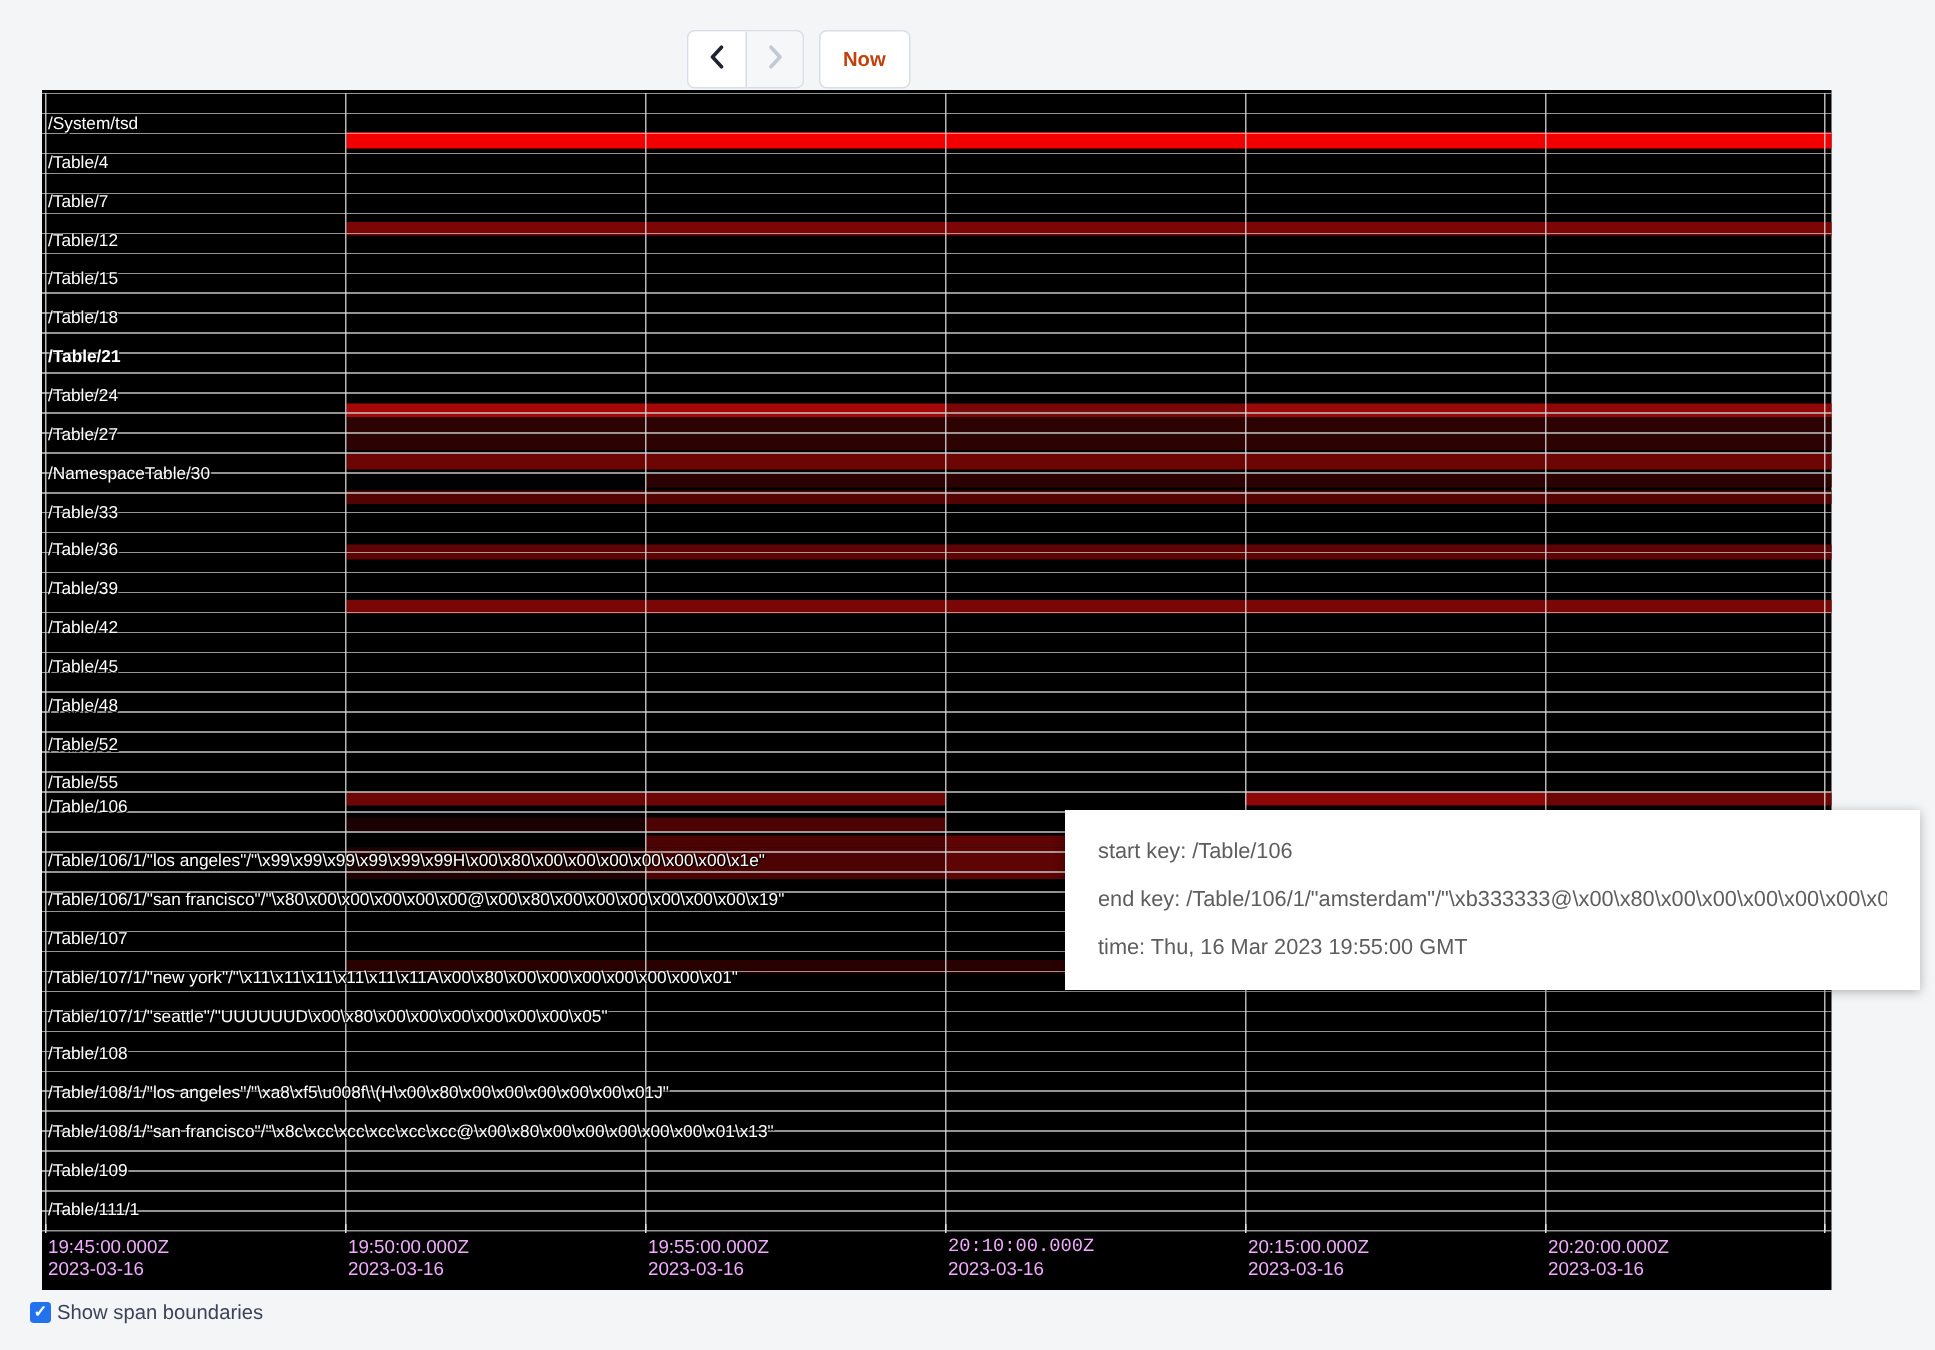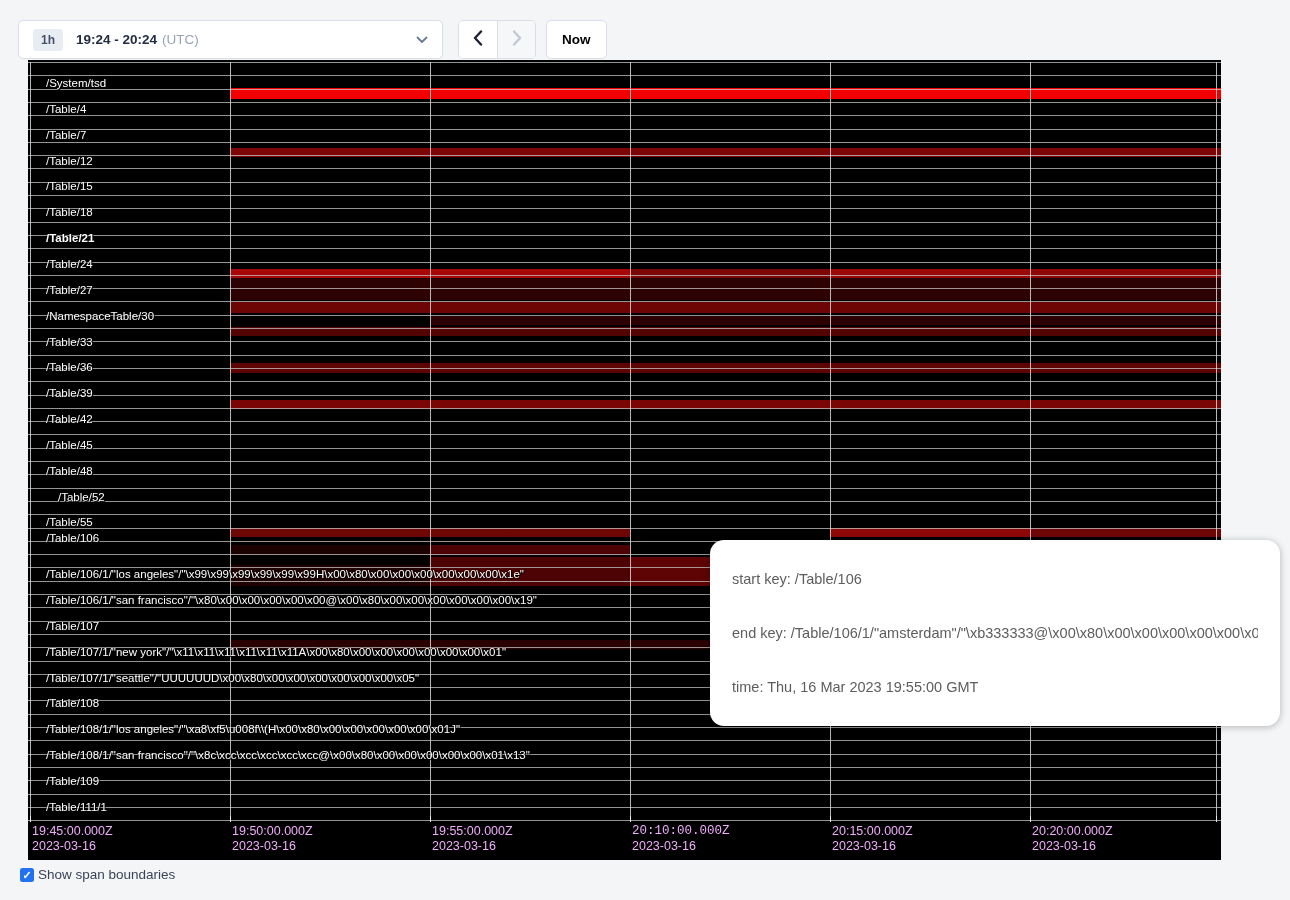--- a/index.html
+++ b/index.html
@@ -31,21 +31,21 @@
   .nav-btn {
     width:38px; height:37px; display:flex; align-items:center; justify-content:center;
     background:#fff; border:none; cursor:pointer;
   }
   .nav-btn + .nav-btn { border-left:1px solid #d8dde7; }
   .nav-btn.disabled { background:#f5f7f9; cursor:default; }
   .now-btn {
     position:absolute; left:546px; top:20px; height:39px; padding:0 15px;
     background:#fff; border:1px solid #d8dde7; border-radius:5px;
     font-family:"Liberation Sans",sans-serif;
-    font-size:13.5px; font-weight:700; color:#000000; cursor:pointer;
+    font-size:13.5px; font-weight:700; color:#c2410c; cursor:pointer;
   }
   
   .viz {
     position:absolute; left:28px; top:60px; width:1193px; height:800px;
     background:#000; cursor:crosshair;
   }
   .hlines {
     position:absolute; left:0; top:2px; width:100%; height:759px; z-index:3;
     background:repeating-linear-gradient(to bottom,
       rgba(198,198,198,0.75) 0px, rgba(198,198,198,0.75) 1px,
@@ -53,55 +53,45 @@
     pointer-events:none;
   }
   .vline {
     position:absolute; top:2px; width:1px; height:758px; z-index:3;
     background:rgba(214,214,214,0.85); pointer-events:none;
   }
   .band { position:absolute; z-index:2; }
   .row-label {
     position:absolute; left:4px; z-index:4; color:#fff; font-size:11.5px;
     white-space:nowrap; text-shadow:1px 1px 0 #000, 0 0 2px #000;
-    pointer-events:none; line-height:13px;margin-left:14px;
+    pointer-events:none; line-height:13px;
   }
   .tick { position:absolute; top:756px; width:1px; height:6px; background:#e8e8e8; z-index:4; }
   .axis-label { position:absolute; z-index:4; color:#f0abfc; font-size:12.5px; line-height:15px; white-space:nowrap; }
   
   .tooltip {
-    position:absolute; left:710px; top:540px; width:570px; height:186px;
-    background:#fff; border-radius:14px; z-index:10;
+    position:absolute; left:710px; top:540px; width:570px; height:120px;
+    background:#fff; border-radius:0; z-index:10;
     box-shadow:0 1px 7px rgba(0,0,0,0.28);
     padding:12px 22px; display:flex; flex-direction:column; justify-content:space-around;
   }
   .tooltip-line { font-size:14.5px; color:#5d5d5d; white-space:nowrap; overflow:hidden; }
   
   .footer { position:absolute; left:20px; top:867px; display:flex; align-items:center; }
   .checkbox {
     width:14px; height:14px; background:#2272f0; border-radius:2.5px;
     display:flex; align-items:center; justify-content:center; cursor:pointer;
     color:#fff; font-size:11px; font-weight:700; line-height:14px;
   }
   .footer-label { font-size:13.5px; color:#3a4358; margin-left:4px; }
 </style>
 </head>
 <body>
 
 <div class="toolbar">
-  <div class="range-select">
-    <span class="range-badge">1h</span>
-    <span class="range-text">19:24 - 20:24</span>
-    <span class="range-utc">(UTC)</span>
-    <span class="range-caret">
-      <svg width="12" height="8" viewBox="0 0 12 8">
-          <polyline points="1.5,1.5 6,6 10.5,1.5" fill="none" stroke="#6b7a95" stroke-width="1.8" stroke-linecap="round" stroke-linejoin="round"></polyline>
-        </svg>
-    </span>
-  </div>
 
   <div class="nav-group">
     <button class="nav-btn">
       <span>
         <svg width="10" height="16" viewBox="0 0 10 16">
             <polyline points="8,1.5 2,8 8,14.5" fill="none" stroke="#1c2433" stroke-width="2.4" stroke-linecap="round" stroke-linejoin="round"></polyline>
           </svg>
       </span>
     </button>
     <button class="nav-btn disabled">
@@ -162,21 +152,21 @@
       <div class="row-label" style="top: 172px; font-weight: bold;">/Table/21</div>
       <div class="row-label" style="top: 198px;">/Table/24</div>
       <div class="row-label" style="top: 224px;">/Table/27</div>
       <div class="row-label" style="top: 250px;">/NamespaceTable/30</div>
       <div class="row-label" style="top: 276px;">/Table/33</div>
       <div class="row-label" style="top: 301px;">/Table/36</div>
       <div class="row-label" style="top: 327px;">/Table/39</div>
       <div class="row-label" style="top: 353px;">/Table/42</div>
       <div class="row-label" style="top: 379px;">/Table/45</div>
       <div class="row-label" style="top: 405px;">/Table/48</div>
-      <div class="row-label" style="top: 431px; padding-left: 12px;">/Table/52</div>
+      <div class="row-label" style="top: 431px;">/Table/52</div>
       <div class="row-label" style="top: 456px;">/Table/55</div>
       <div class="row-label" style="top: 472px;">/Table/106</div>
       <div class="row-label" style="top: 508px;">/Table/106/1/"los angeles"/"\x99\x99\x99\x99\x99\x99H\x00\x80\x00\x00\x00\x00\x00\x00\x1e"</div>
       <div class="row-label" style="top: 534px;">/Table/106/1/"san francisco"/"\x80\x00\x00\x00\x00\x00@\x00\x80\x00\x00\x00\x00\x00\x00\x19"</div>
       <div class="row-label" style="top: 560px;">/Table/107</div>
       <div class="row-label" style="top: 586px;">/Table/107/1/"new york"/"\x11\x11\x11\x11\x11\x11A\x00\x80\x00\x00\x00\x00\x00\x00\x01"</div>
       <div class="row-label" style="top: 612px;">/Table/107/1/"seattle"/"UUUUUUD\x00\x80\x00\x00\x00\x00\x00\x00\x05"</div>
       <div class="row-label" style="top: 637px;">/Table/108</div>
       <div class="row-label" style="top: 663px;">/Table/108/1/"los angeles"/"\xa8\xf5\u008f\\(H\x00\x80\x00\x00\x00\x00\x00\x01J"</div>
       <div class="row-label" style="top: 689px;">/Table/108/1/"san francisco"/"\x8c\xcc\xcc\xcc\xcc\xcc@\x00\x80\x00\x00\x00\x00\x00\x01\x13"</div>

